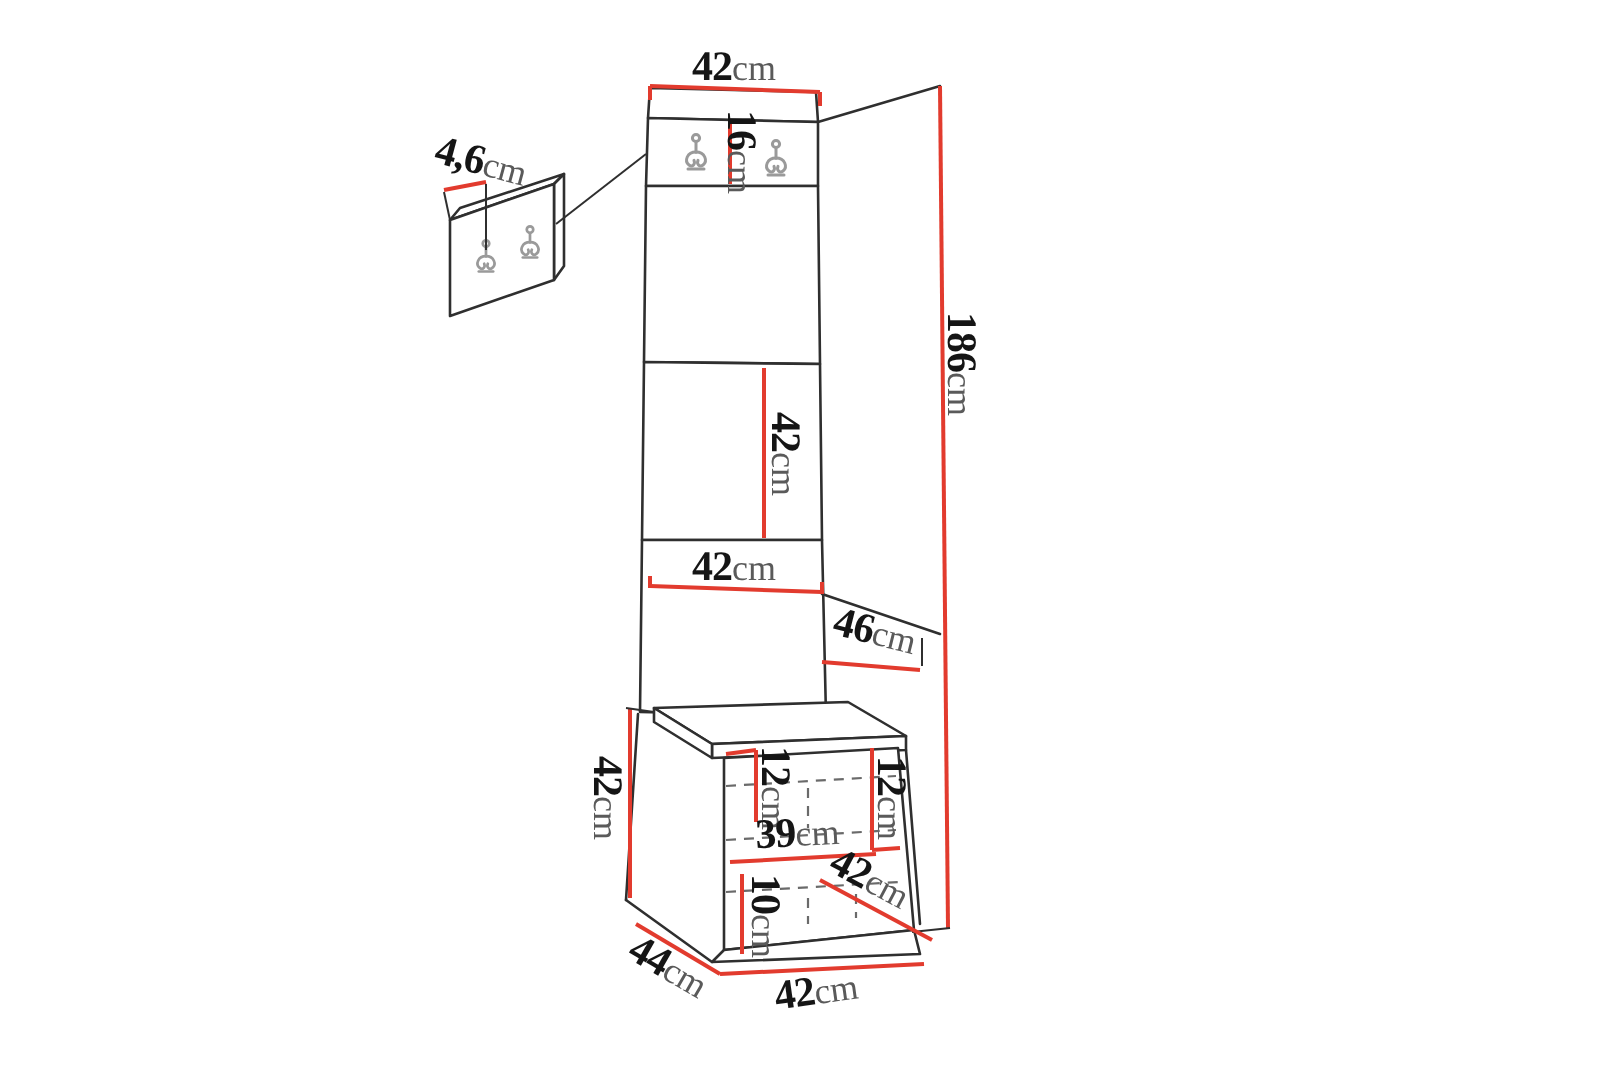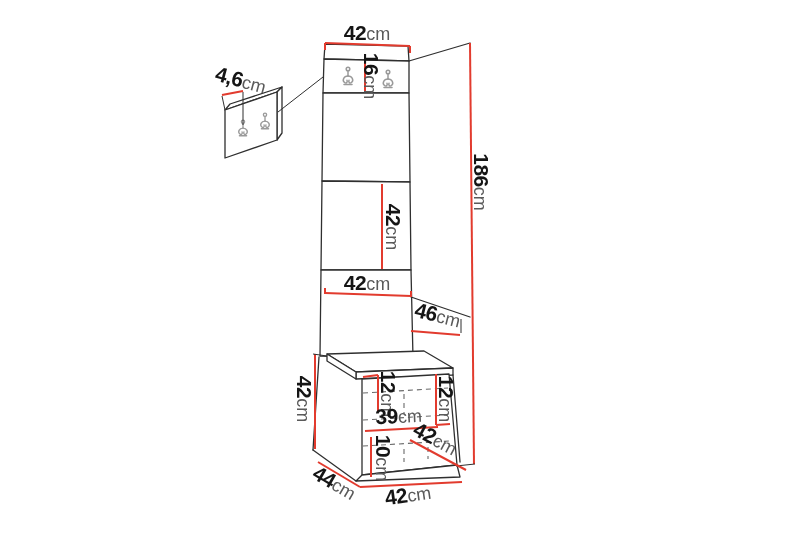--- a/index.html
+++ b/index.html
@@ -7,21 +7,21 @@
     --dimension:#e23b2e;
     --hook:#9a9a9a;
     --num:#151515;
     --unit:#5a5a5a;
     --background:#ffffff;
   }
   html,body{margin:0;padding:0;background:#fff;}
   .canvas{
     width:800px;height:533px;background:var(--background);
     position:relative;overflow:hidden;
-    font-family:Liberation Sans, sans-serif;
+    font-family:Liberation Serif, serif;
   }
   .structure{fill:#ffffff;stroke:var(--line);stroke-width:1.3;stroke-linejoin:round;}
   .sline{fill:none;stroke:var(--line);stroke-width:1.3;stroke-linecap:round;}
   .ext{fill:none;stroke:var(--line);stroke-width:1;}
   .dash{fill:none;stroke:#6a6a6a;stroke-width:1.1;stroke-dasharray:5 4;}
   .dimline{fill:none;stroke:var(--dimension);stroke-width:2;stroke-linecap:butt;}
   .hook{fill:none;stroke:var(--hook);stroke-width:1.5;stroke-linecap:round;}
   text.dim{text-anchor:middle;}
   .num{font-weight:bold;font-size:21px;fill:var(--num);letter-spacing:-0.5px;}
   .unit{font-weight:normal;font-size:18px;fill:var(--unit);}

